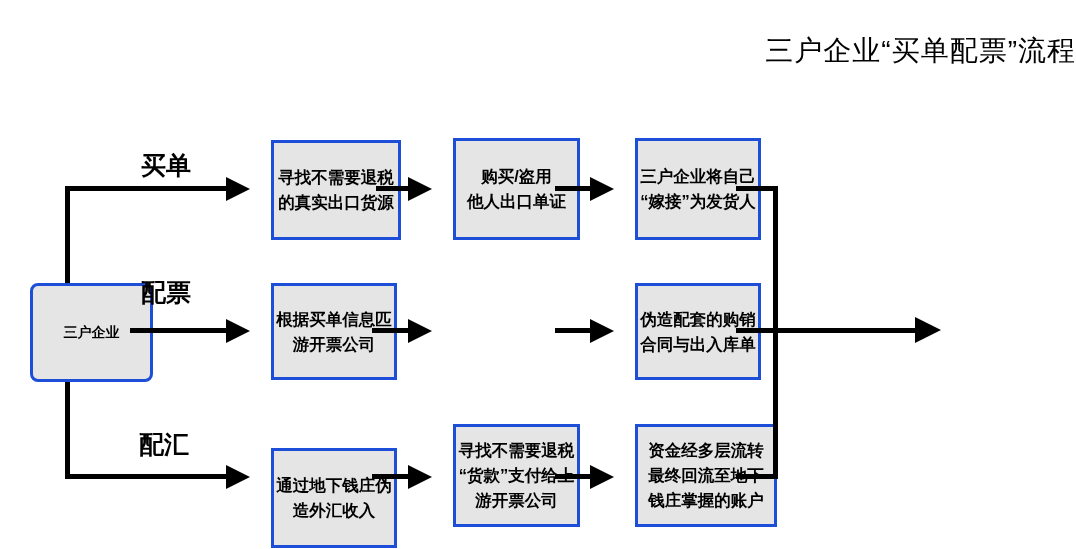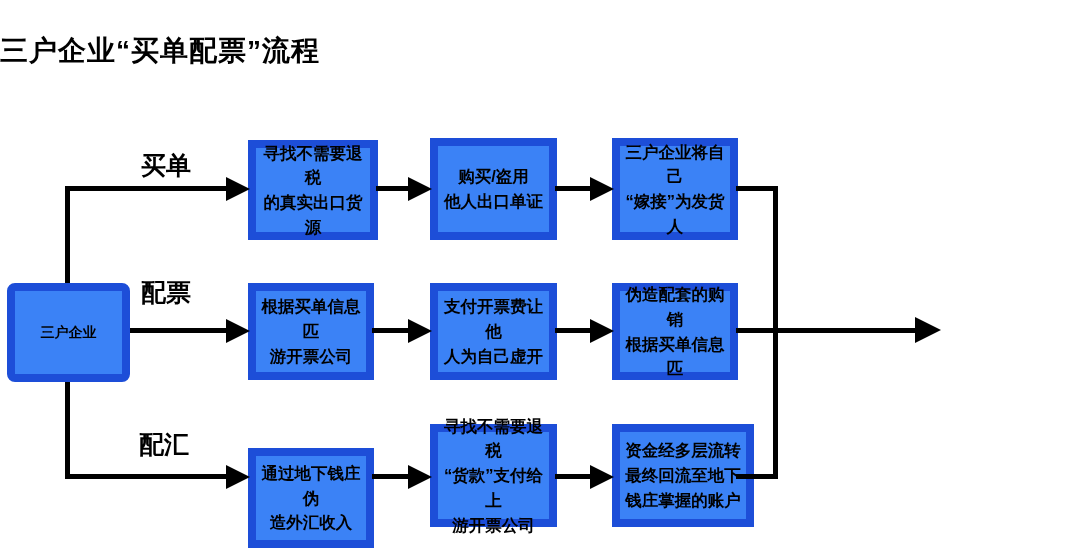--- a/index.html
+++ b/index.html
@@ -9,38 +9,39 @@
     width: 1076px;
     height: 549px;
     background: #ffffff;
     font-family: "Liberation Sans", "DejaVu Sans", sans-serif;
     color: #000000;
     overflow: hidden;
   }
   .title {
     position: absolute;
     top: 32px; left: 0; width: 100%;
-    text-align: left;
+    text-align: right;
     font-size: 28px;
-    font-weight: bold;
+    font-weight: normal;
     letter-spacing: 1px;
   }
   .node {
     position: absolute;
-    background: #3b82f6;
-    border: 8px solid #1d4ed8;
+    background: #e5e5e5;
+    border: 3px solid #1d4ed8;
     display: flex;
     align-items: center;
     justify-content: center;
     text-align: center;
     font-weight: bold;
     white-space: pre-line;
     line-height: 1.5;
     font-size: 16.5px;
     color: #000000;
+    margin-left: 23px;
   }
   .node-source { font-size: 14px; border-radius: 8px; }
   .node-result { font-size: 21px; line-height: 1.55; }
   .branch-label {
     position: absolute;
     font-size: 25px;
     font-weight: bold;
     white-space: nowrap;
   }
   .merge-label {
@@ -80,24 +81,22 @@
 
   <div class="node" style="left:248px; top:140px; width:130px; height:100px;">寻找不需要退税
 的真实出口货源</div>
   <div class="node" style="left:430px; top:138px; width:127px; height:102px;">购买/盗用
 他人出口单证</div>
   <div class="node" style="left:612px; top:138px; width:126px; height:102px;">三户企业将自己
 “嫁接”为发货人</div>
 
   <div class="node" style="left:248px; top:283px; width:126px; height:97px;">根据买单信息匹
 游开票公司</div>
-  <div class="node" style="left:430px; top:283px; width:127px; height:97px;">支付开票费让他
-人为自己虚开</div>
   <div class="node" style="left:612px; top:283px; width:126px; height:97px;">伪造配套的购销
-根据买单信息匹</div>
+合同与出入库单</div>
 
   <div class="node" style="left:248px; top:448px; width:126px; height:100px;">通过地下钱庄伪
 造外汇收入</div>
   <div class="node" style="left:430px; top:424px; width:127px; height:103px;">寻找不需要退税
 “货款”支付给上
 游开票公司</div>
   <div class="node" style="left:612px; top:424px; width:142px; height:103px;">资金经多层流转
 最终回流至地下
 钱庄掌握的账户</div>
 

